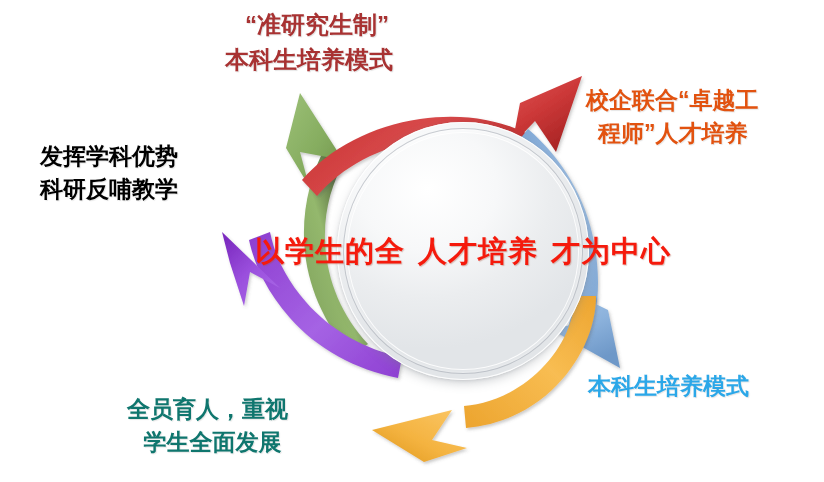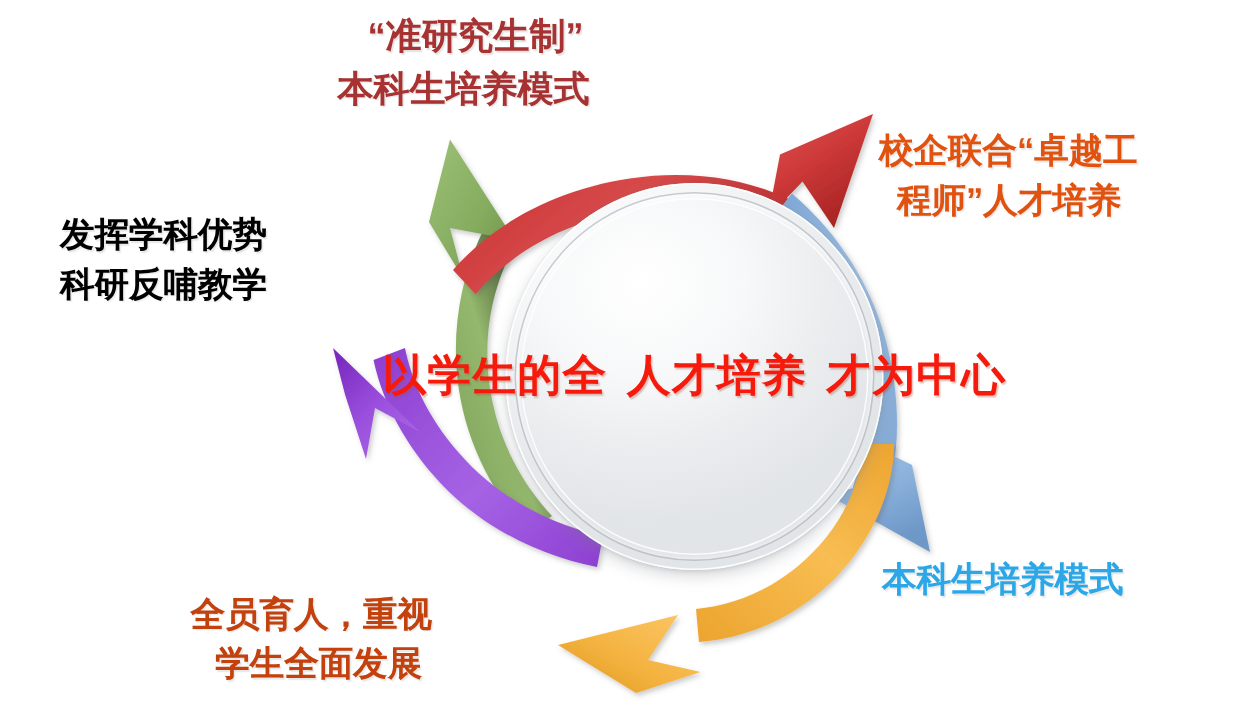--- a/index.html
+++ b/index.html
@@ -95,21 +95,21 @@
 
   #label-right-bottom {
     left:588px; top:370px;
     color:#2BA7E8;
     font-size:23px;
     text-shadow:1px 1px 1px rgba(0,0,0,0.10);
   }
 
   #label-bottom {
     left:127px; top:393px;
-    color:#c2410c;
+    color:#0f766e;
     font-size:23px;
     text-align:center;
     text-shadow:1px 1px 1px rgba(0,0,0,0.10);
   }
   #label-bottom .label-line:nth-child(2){ text-indent:10px; }
 
   #label-left {
     left:40px; top:140px;
     color:#000000;
     font-size:23px;

